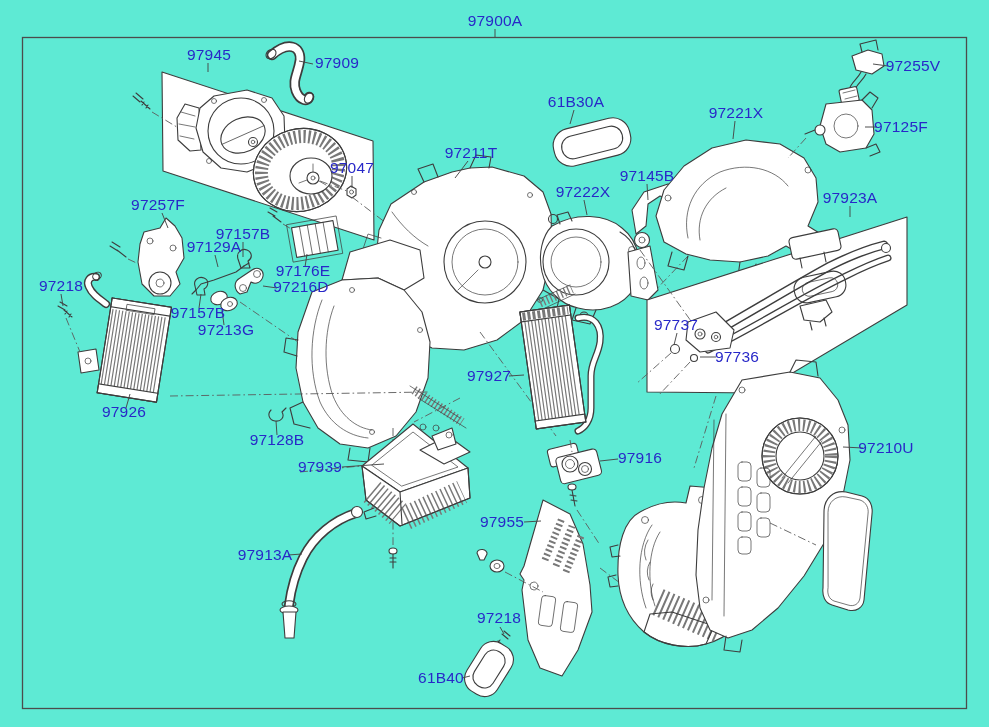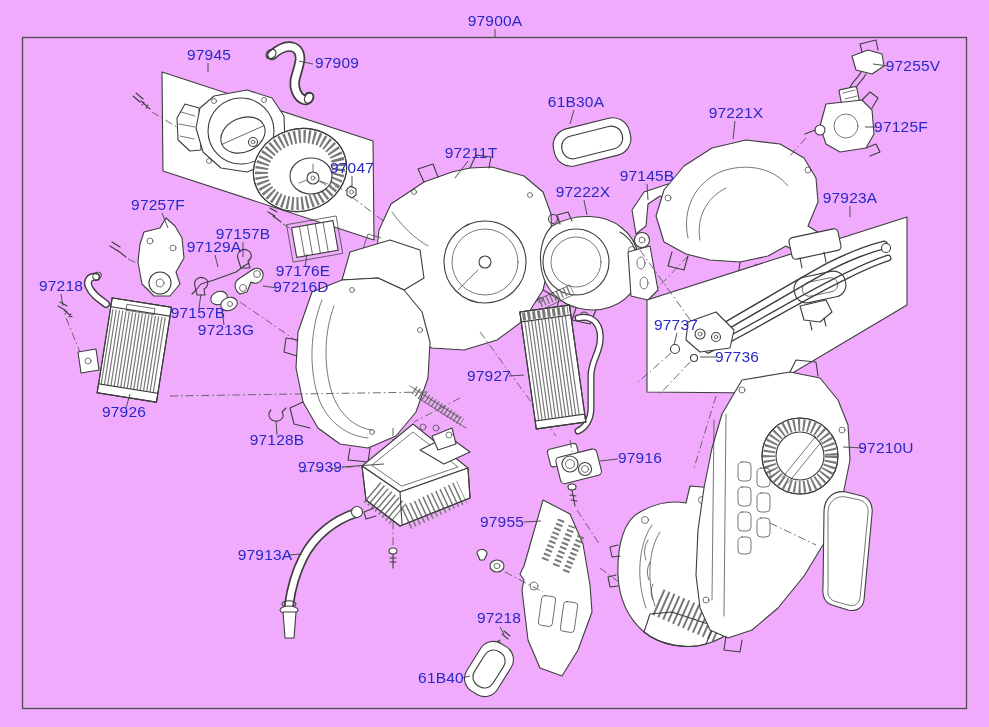--- a/index.html
+++ b/index.html
@@ -1,16 +1,16 @@
 <!DOCTYPE html>
 <html style="--label-color: #2828c8; --line-color: #3d3d3d; --border-color: #4c4c4c;"><head>
 <meta charset="utf-8">
 <style>
   html,body{margin:0;padding:0;background:#fff;}
-  #stage{position:relative;width:989px;height:727px;background:#f0abfc;overflow:hidden;
+  #stage{position:relative;width:989px;height:727px;background:#5eead4;overflow:hidden;
          font-family:"Liberation Sans",sans-serif;}
   svg{position:absolute;left:0;top:0;}
   .ln{fill:none;stroke:var(--line-color,#3d3d3d);stroke-width:1.1;stroke-linejoin:round;stroke-linecap:round;}
   .lf{fill:#ffffff;stroke:var(--line-color,#3d3d3d);stroke-width:1.1;stroke-linejoin:round;stroke-linecap:round;}
   .th{stroke-width:.7;}
   .dash{fill:none;stroke:#5b5b5b;stroke-width:.9;stroke-dasharray:8 3 1.6 3;}
   .leader{fill:none;stroke:#474747;stroke-width:.95;}
   .fins{fill:none;stroke:#787878;}
   .tubo{fill:none;stroke:var(--line-color,#3d3d3d);stroke-linecap:round;}
   .tubi{fill:none;stroke:#ffffff;stroke-linecap:round;}

